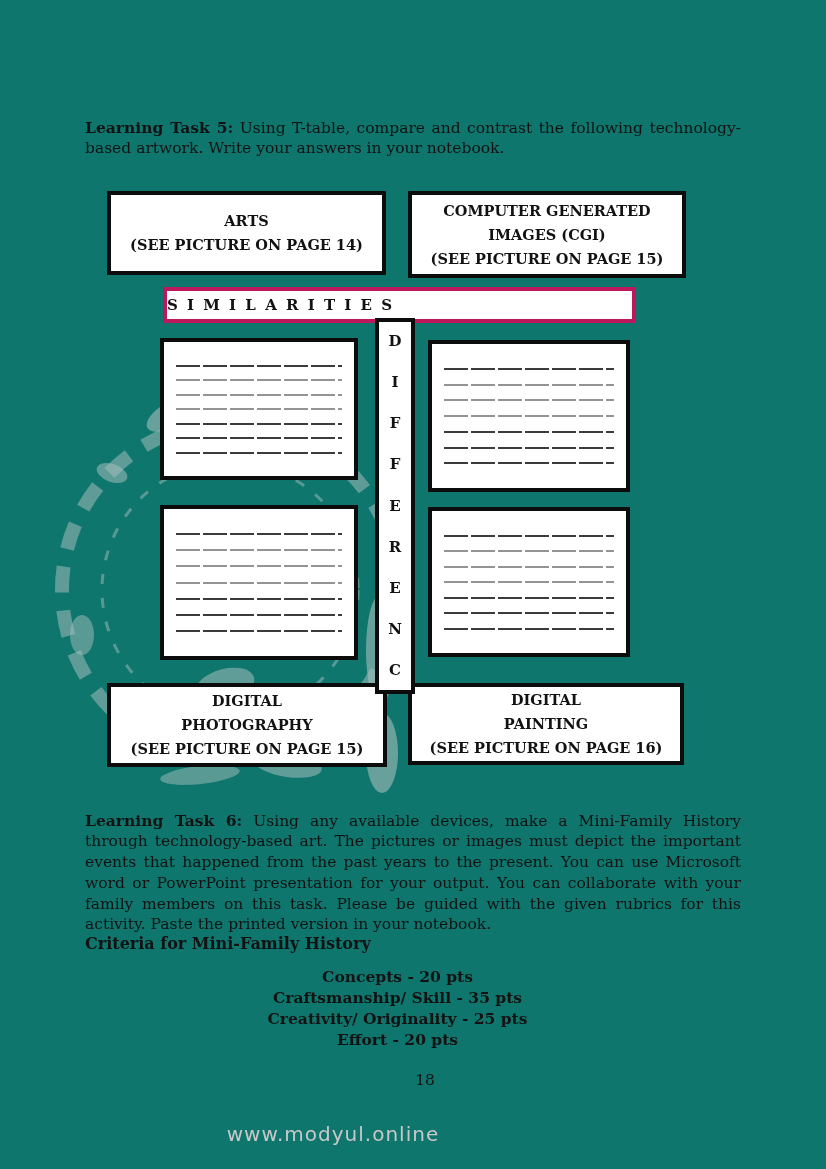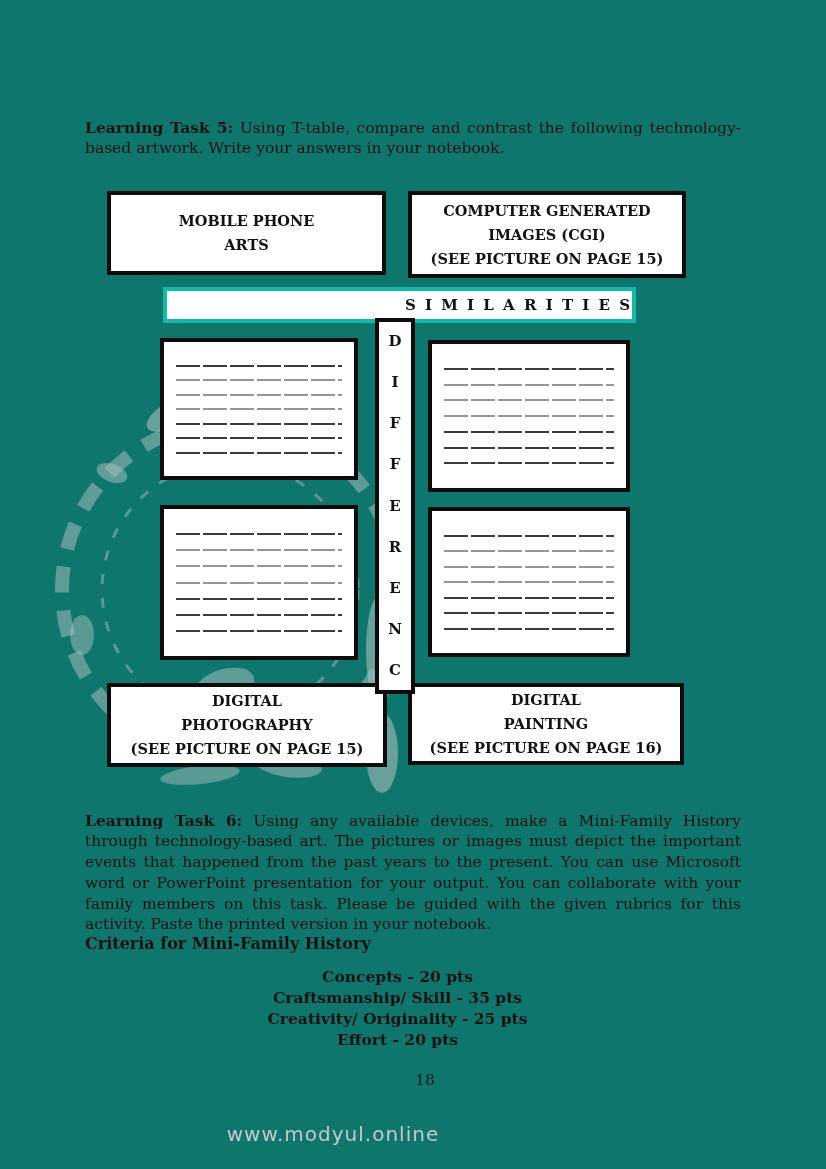--- a/index.html
+++ b/index.html
@@ -23,22 +23,22 @@
   .para b{font-weight:bold;}
   
   .hbox{
     position:absolute;z-index:2;
     border:4px solid #0c0c0c;background:#ffffff;
     display:flex;flex-direction:column;justify-content:center;
     text-align:center;font-weight:bold;font-size:14.5px;line-height:24px;
   }
   .simbox{
     position:absolute;left:163px;top:287px;width:465px;height:28px;z-index:2;
-    border:4px solid #14b8a6;background:#ffffff;
-    display:flex;align-items:center;justify-content:flex-end;
+    border:4px solid #be185d;background:#ffffff;
+    display:flex;align-items:center;justify-content:flex-start;
     font-weight:bold;font-size:15px;letter-spacing:2px;
   }
   .strip{
     position:absolute;left:375px;top:318px;width:32px;height:344px;z-index:3;
     border:4px solid #0c0c0c;background:#ffffff;
     display:flex;flex-direction:column;justify-content:space-between;
     align-items:center;padding:12px 0;
     font-weight:bold;font-size:15px;
   }
   .strip span{display:block;line-height:1;}
@@ -93,22 +93,22 @@
       <ellipse cx="362" cy="408" rx="16" ry="40" opacity="0.6"></ellipse>
       <ellipse cx="268" cy="420" rx="34" ry="12" opacity="0.55" transform="rotate(8 268 420)"></ellipse>
       <ellipse cx="180" cy="430" rx="40" ry="9" opacity="0.5" transform="rotate(-6 180 430)"></ellipse>
       <ellipse cx="310" cy="20" rx="18" ry="8" opacity="0.45" transform="rotate(-20 310 20)"></ellipse>
     </g>
   </svg>
 
   <p class="para" style="top:102px;"><b>Learning Task 5:</b><span> Using T-table, compare and contrast the following technology-based artwork. Write your answers in your notebook.</span></p>
 
   <div class="hbox" style="left:107px;top:191px;width:271px;height:76px;">
-    <div>MOBILE PHONE</div>
     <div>ARTS</div>
+    <div>(SEE PICTURE ON PAGE 14)</div>
   </div>
   <div class="hbox" style="left:408px;top:191px;width:270px;height:79px;">
     <div>COMPUTER GENERATED</div>
     <div>IMAGES (CGI)</div>
     <div>(SEE PICTURE ON PAGE 15)</div>
   </div>
 
   <div class="simbox">
     <span>S I M I L A R I T I E S</span>
   </div>

